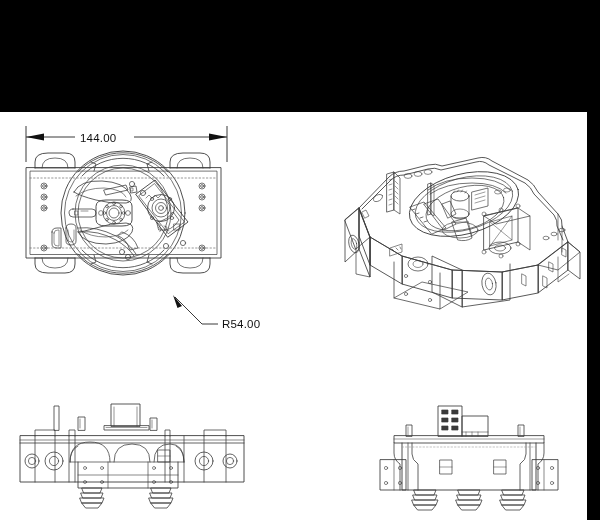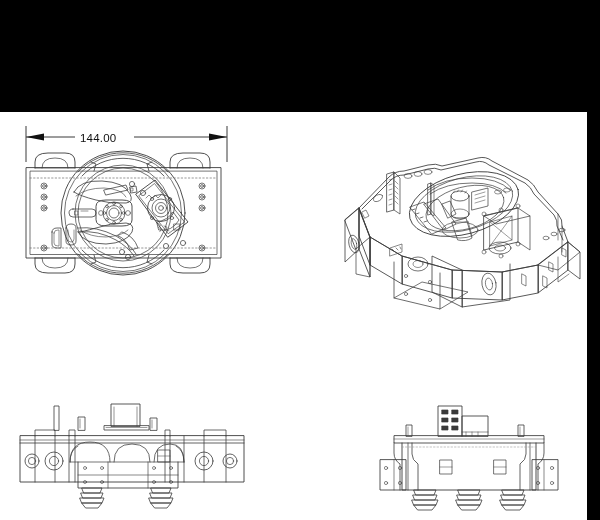--- a/index.html
+++ b/index.html
@@ -203,20 +203,30 @@
         </g>
 
         <g stroke="#6a6a6a" stroke-width="0.7" stroke-dasharray="1.4 2.2">
           <line x1="12" y1="38" x2="199" y2="38"></line>
           <line x1="12" y1="108" x2="199" y2="108"></line>
         </g>
       </g>
     </svg>
   </div>
 
+  <div class="view" id="dim-radius" style="left:160px; top:288px; width:110px; height:50px;">
+    <svg width="110" height="50" viewBox="0 0 110 50">
+      <g stroke="#3a3a3a" stroke-width="1" fill="none">
+        <line x1="15" y1="9" x2="42" y2="36"></line>
+        <line x1="42" y1="36" x2="58" y2="36"></line>
+      </g>
+      <polygon points="13,7 22,18 17.5,20" fill="#111111"></polygon>
+      <text class="dim-text" x="62" y="40">R54.00</text>
+    </svg>
+  </div>
 
   <div class="view" id="iso-view" style="left:332px; top:152px; width:258px; height:168px;">
     <svg width="258" height="168" viewBox="0 0 258 168">
       <g fill="none" stroke="#3a3a3a" stroke-width="0.85" stroke-linejoin="round" stroke-linecap="round">
 
         <g>
           <path d="M27,56 L57,25 Q63,19 72,19 L96,13 Q104,11 110,14 L146,6 Q154,4 160,9 L196,28 Q202,32 206,40 L226,62 Q231,68 230,74 L236,90 L206,113 L170,120 L120,118 L70,104 L38,85 Z"></path>
           <path d="M30,57 L59,28 Q64,23 72,23 L96,17 Q103,15 109,18 L144,10 Q151,8 157,13 L193,31 Q199,35 202,42 L222,63 Q226,69 225,74 L231,88"></path>
         </g>
 

